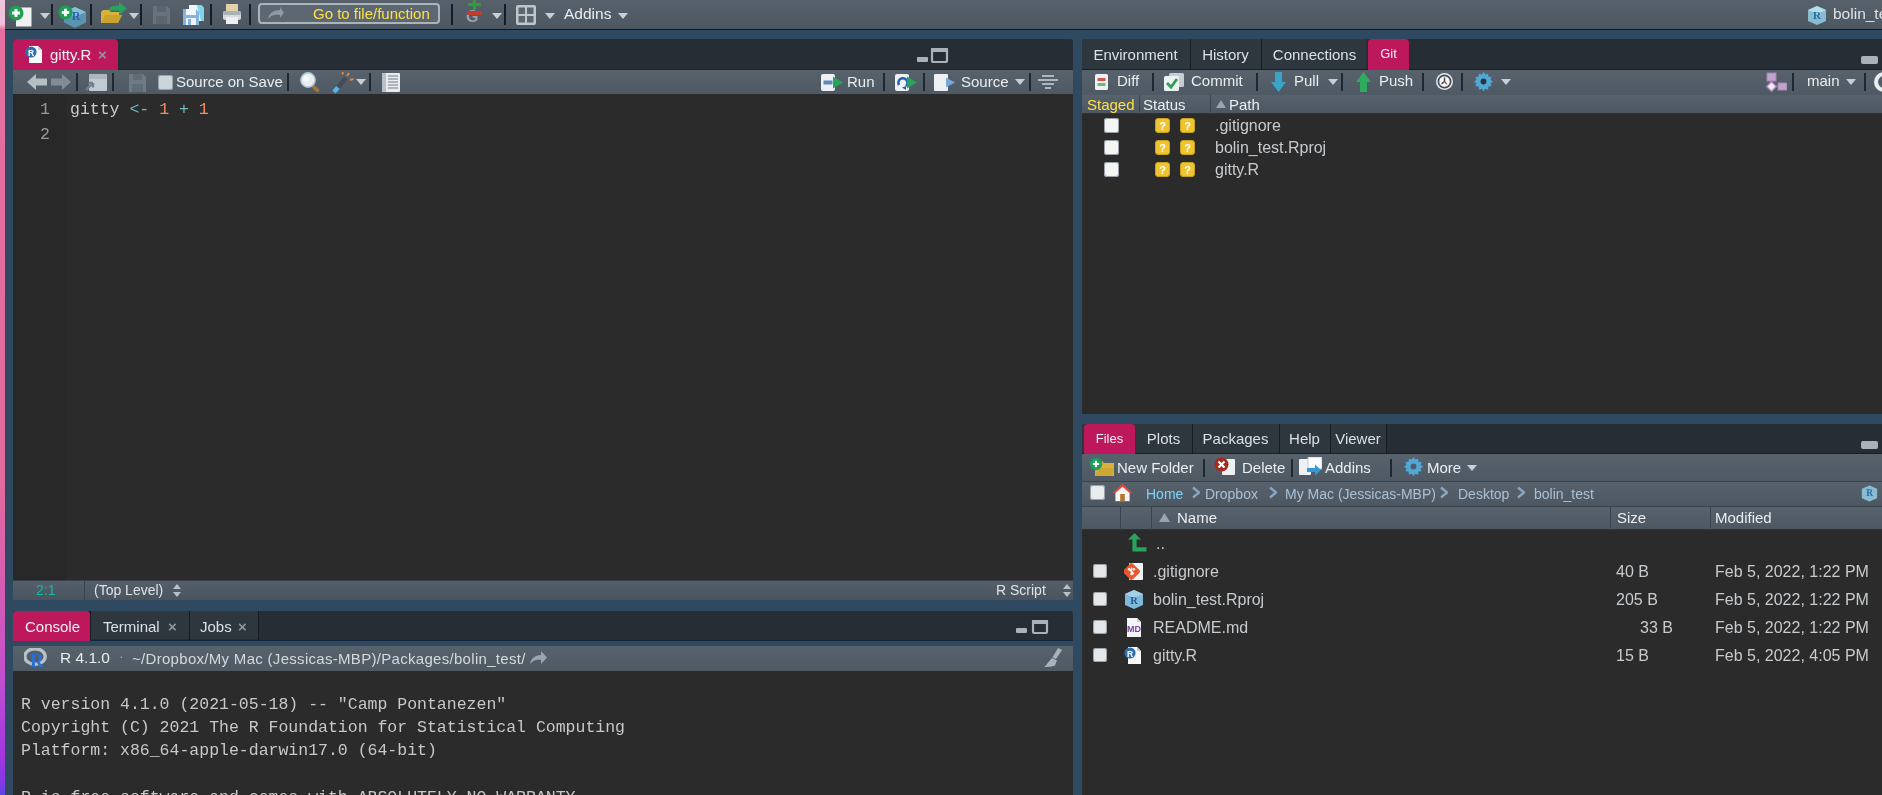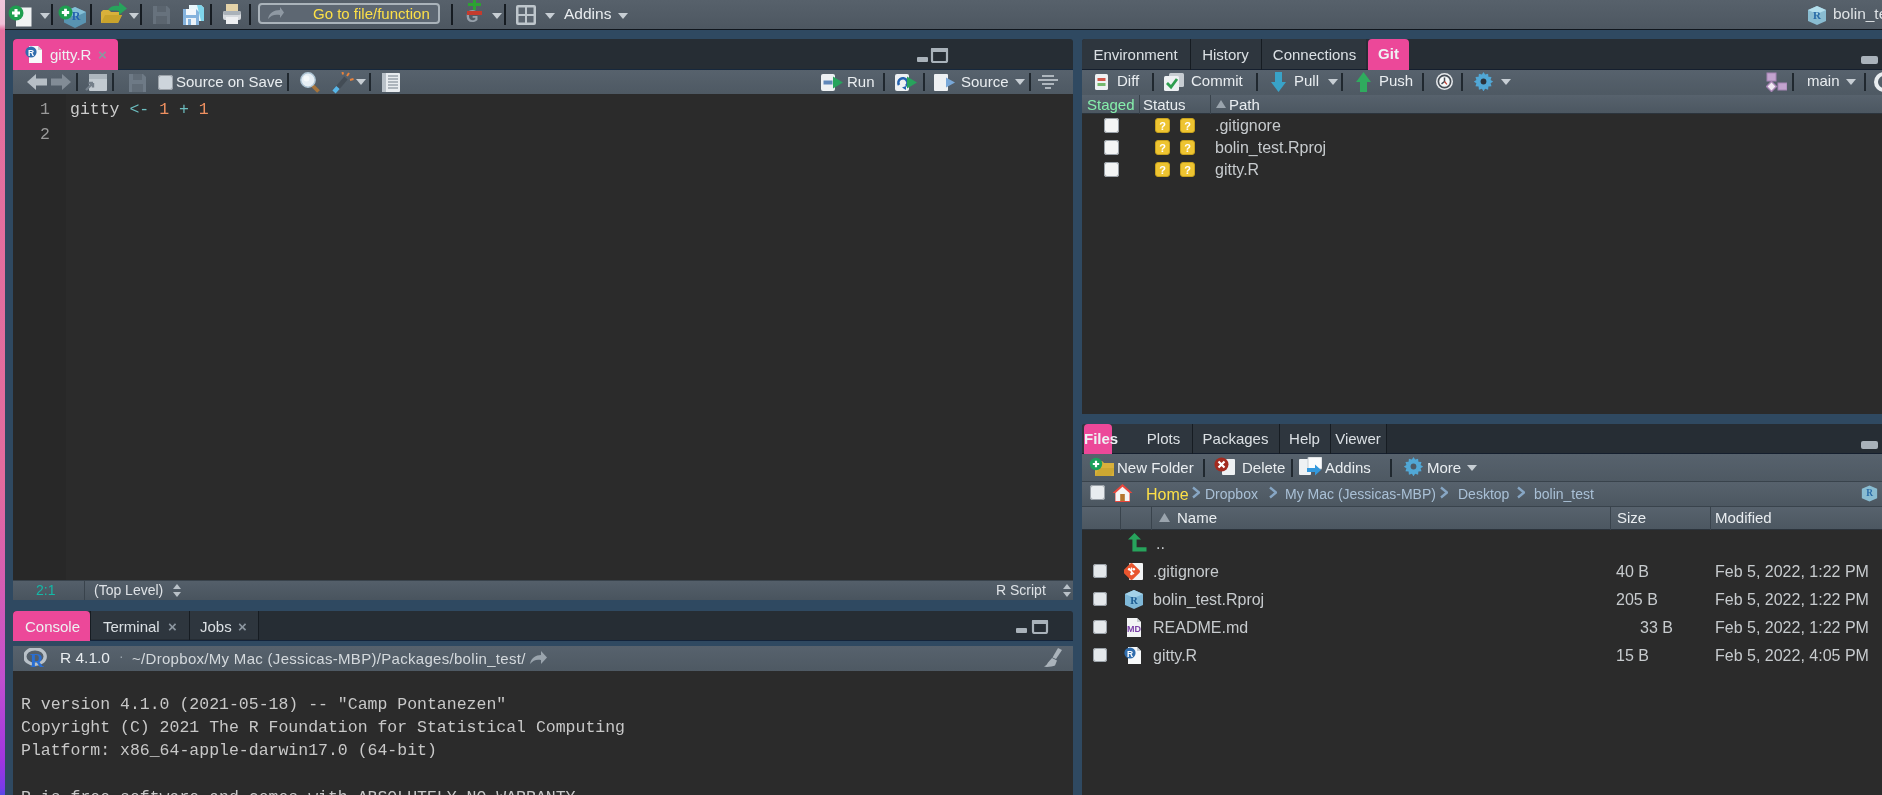--- a/index.html
+++ b/index.html
@@ -4,21 +4,21 @@
 <style>
 html,body{margin:0;padding:0;}
 body{width:1882px;height:795px;overflow:hidden;background:#2f4961;font-family:"Liberation Sans",sans-serif;position:relative;}
 .abs{position:absolute;}
 .mono{font-family:"Liberation Mono",monospace;}
 .sep{position:absolute;width:2px;background:#20282f;}
 .sepT{position:absolute;width:2px;background:#161c22;}
 .dd{position:absolute;width:0;height:0;border-left:5px solid transparent;border-right:5px solid transparent;border-top:6px solid #c7ced4;}
 .tabbar{position:absolute;background:#262d34;border-radius:3px 3px 0 0;}
 .tabblock{position:absolute;background:#2e363e;}
-.tab-active{position:absolute;background:#ec4899;border-radius:4px 4px 0 0;color:#eef1f3;font-size:15px;font-weight:bold;}
+.tab-active{position:absolute;background:#be185d;border-radius:4px 4px 0 0;color:#eef1f3;font-size:13px;}
 .tab-inactive{position:absolute;color:#dbe0e4;font-size:15px;text-align:center;}
 .toolbar{position:absolute;background:linear-gradient(#57626d,#4e5963);}
 .btxt{position:absolute;color:#e9edf0;font-size:15px;white-space:nowrap;}
 .hdr{position:absolute;background:linear-gradient(#57626d,#4c5761);color:#e9edf0;font-size:15px;}
 .content{position:absolute;background:#2b2b2b;}
 .rowtxt{color:#c7cbce;font-size:16px;position:absolute;white-space:nowrap;}
 .cb{position:absolute;background:#f4f5f5;border-radius:3px;box-shadow:inset 0 0 0 1px #9aa1a8;}
 .badge{position:absolute;width:15px;height:15px;background:#eec431;border:1px solid #c8a21d;border-radius:3px;color:#fff;font-weight:bold;font-size:11px;text-align:center;line-height:14px;box-sizing:border-box;}
 .tclose{color:#8c96a0;font-size:15px;font-weight:bold;position:absolute;}
 </style>
@@ -334,21 +334,21 @@
  </svg>
  <div class="sep" style="left:1792px;top:73px;height:18px"></div>
  <div class="btxt" style="left:1807px;top:72px;">main</div>
  <div class="dd" style="left:1846px;top:79px"></div>
  <div class="sep" style="left:1864px;top:73px;height:18px"></div>
  <svg class="abs" style="left:1873px;top:71px" width="14" height="22" viewBox="0 0 14 22">
   <circle cx="11" cy="11" r="8" fill="none" stroke="#e9edf0" stroke-width="4"></circle>
  </svg>
 
  <div class="hdr" style="left:1082px;top:95px;width:800px;height:19px;border-bottom:1px solid #2c343c;box-sizing:border-box;"></div>
- <div class="abs" style="left:1087px;top:96px;font-size:15px;color:#86efac;">Staged</div>
+ <div class="abs" style="left:1087px;top:96px;font-size:15px;color:#fde047;">Staged</div>
  <div class="abs" style="left:1139px;top:95px;width:1px;height:19px;background:#39434c;"></div>
  <div class="abs" style="left:1143px;top:96px;font-size:15px;color:#e9edf0;">Status</div>
  <div class="abs" style="left:1210px;top:95px;width:1px;height:19px;background:#39434c;"></div>
  <svg class="abs" style="left:1216px;top:100px" width="10" height="8" viewBox="0 0 10 8">
       <path d="M5 0 l5 8 h-10 z" fill="#9aa4ad"></path>
     </svg>
  <div class="abs" style="left:1229px;top:96px;font-size:15px;color:#e9edf0;">Path</div>
 
  <div class="content" style="left:1082px;top:114px;width:800px;height:300px;"></div>
  <div class="cb" style="left:1104px;top:118px;width:15px;height:15px;"></div>
@@ -361,21 +361,21 @@
  <div class="rowtxt" style="left:1215px;top:139px;">bolin_test.Rproj</div>
  <div class="cb" style="left:1104px;top:162px;width:15px;height:15px;"></div>
  <div class="badge" style="left:1155px;top:162px;">?</div>
  <div class="badge" style="left:1180px;top:162px;">?</div>
  <div class="rowtxt" style="left:1215px;top:161px;">gitty.R</div>
 </div>
 
 <div id="filespane">
  <div class="tabbar" style="left:1082px;top:424px;width:800px;height:30px;border-radius:3px 0 0 0;border-bottom:1px solid #151f2e;box-sizing:border-box;"></div>
  <div class="tabblock" style="left:1082px;top:424px;width:304px;height:29px;border-radius:3px 0 0 0;"></div>
- <div class="tab-active" style="left:1084px;top:424px;width:28px;height:30px;text-align:center;line-height:29px;">Files</div>
+ <div class="tab-active" style="left:1084px;top:424px;width:51px;height:30px;text-align:center;line-height:29px;">Files</div>
  <div class="tab-inactive" style="left:1136px;top:430px;width:55px;">Plots</div>
  <div class="sepT" style="left:1192px;top:424px;height:30px;width:1px;"></div>
  <div class="tab-inactive" style="left:1193px;top:430px;width:85px;">Packages</div>
  <div class="sepT" style="left:1279px;top:424px;height:30px;width:1px;"></div>
  <div class="tab-inactive" style="left:1280px;top:430px;width:49px;">Help</div>
  <div class="sepT" style="left:1330px;top:424px;height:30px;width:1px;"></div>
  <div class="tab-inactive" style="left:1331px;top:430px;width:54px;">Viewer</div>
  <div class="sepT" style="left:1386px;top:424px;height:30px;width:1px;"></div>
  <svg class="abs" style="left:1861px;top:441px" width="17" height="8" viewBox="0 0 17 8">
       <rect x="0" y="0" width="17" height="8" rx="2" fill="#a9b2ba"></rect>
@@ -411,21 +411,21 @@
  <div class="btxt" style="left:1427px;top:459px;">More</div>
  <div class="dd" style="left:1467px;top:465px"></div>
 
  <div class="abs" style="left:1082px;top:481px;width:800px;height:25px;background:linear-gradient(#57626d,#4c5761);border-top:1px solid #39434c;box-sizing:border-box;"></div>
  <div class="cb" style="left:1090px;top:485px;width:15px;height:15px;background:#e8ecef;"></div>
  <svg class="abs" style="left:1112px;top:484px" width="21" height="18" viewBox="0 0 21 18">
   <path d="M10.5 0 l10 9 h-2.5 v9 h-15 v-9 h-2.5 z" fill="#e8463c"></path>
   <path d="M10.5 2.8 l7 6.2 v8 h-14 v-8 z" fill="#f4f6f7"></path>
   <rect x="8.2" y="10" width="4.6" height="7" fill="#b5762f"></rect>
  </svg>
- <div class="abs" style="left:1146px;top:486px;font-size:16px;color:#fde047;">Home</div>
+ <div class="abs" style="left:1146px;top:486px;font-size:14px;color:#7dd3fc;">Home</div>
  <svg class="abs" style="left:1192px;top:486px" width="8" height="13" viewBox="0 0 8 13">
       <path d="M1 1.5 l6 5 l-6 5" fill="none" stroke="#87a6c4" stroke-width="2.3"></path>
     </svg>
  <div class="abs" style="left:1205px;top:486px;font-size:14px;color:#a9c0d6;">Dropbox</div>
  <svg class="abs" style="left:1269px;top:486px" width="8" height="13" viewBox="0 0 8 13">
       <path d="M1 1.5 l6 5 l-6 5" fill="none" stroke="#87a6c4" stroke-width="2.3"></path>
     </svg>
  <div class="abs" style="left:1285px;top:486px;font-size:14px;color:#a9c0d6;">My Mac (Jessicas-MBP)</div>
  <svg class="abs" style="left:1440px;top:486px" width="8" height="13" viewBox="0 0 8 13">
       <path d="M1 1.5 l6 5 l-6 5" fill="none" stroke="#87a6c4" stroke-width="2.3"></path>

